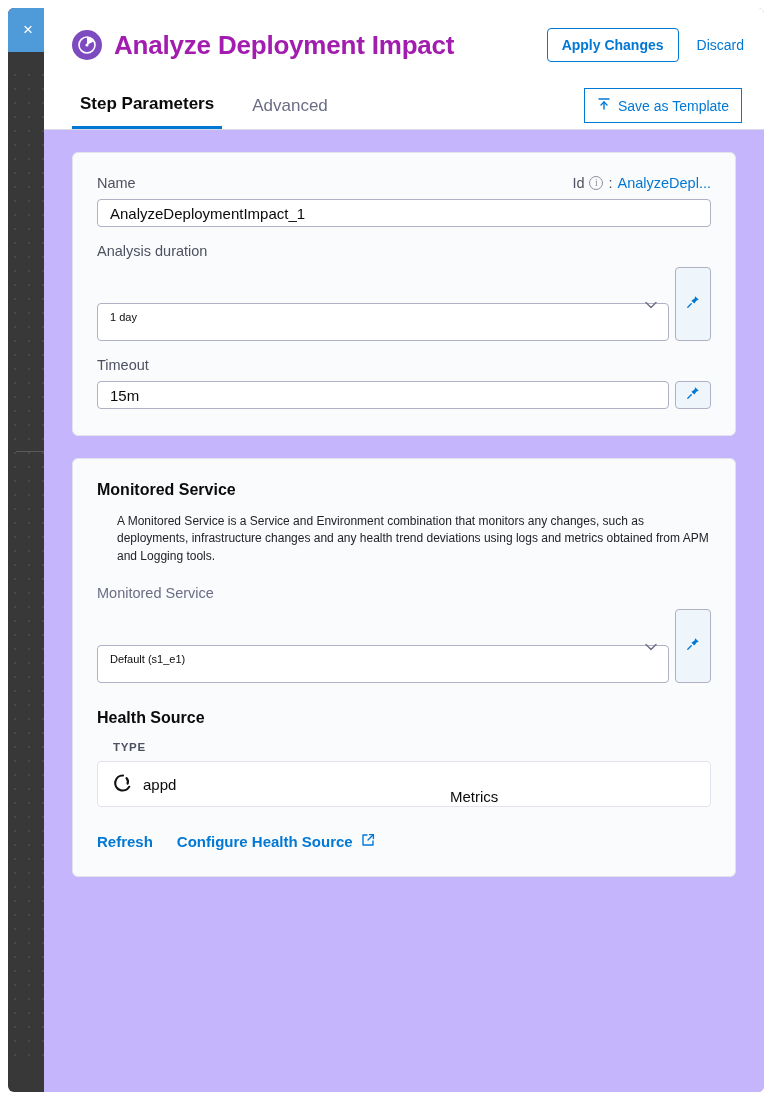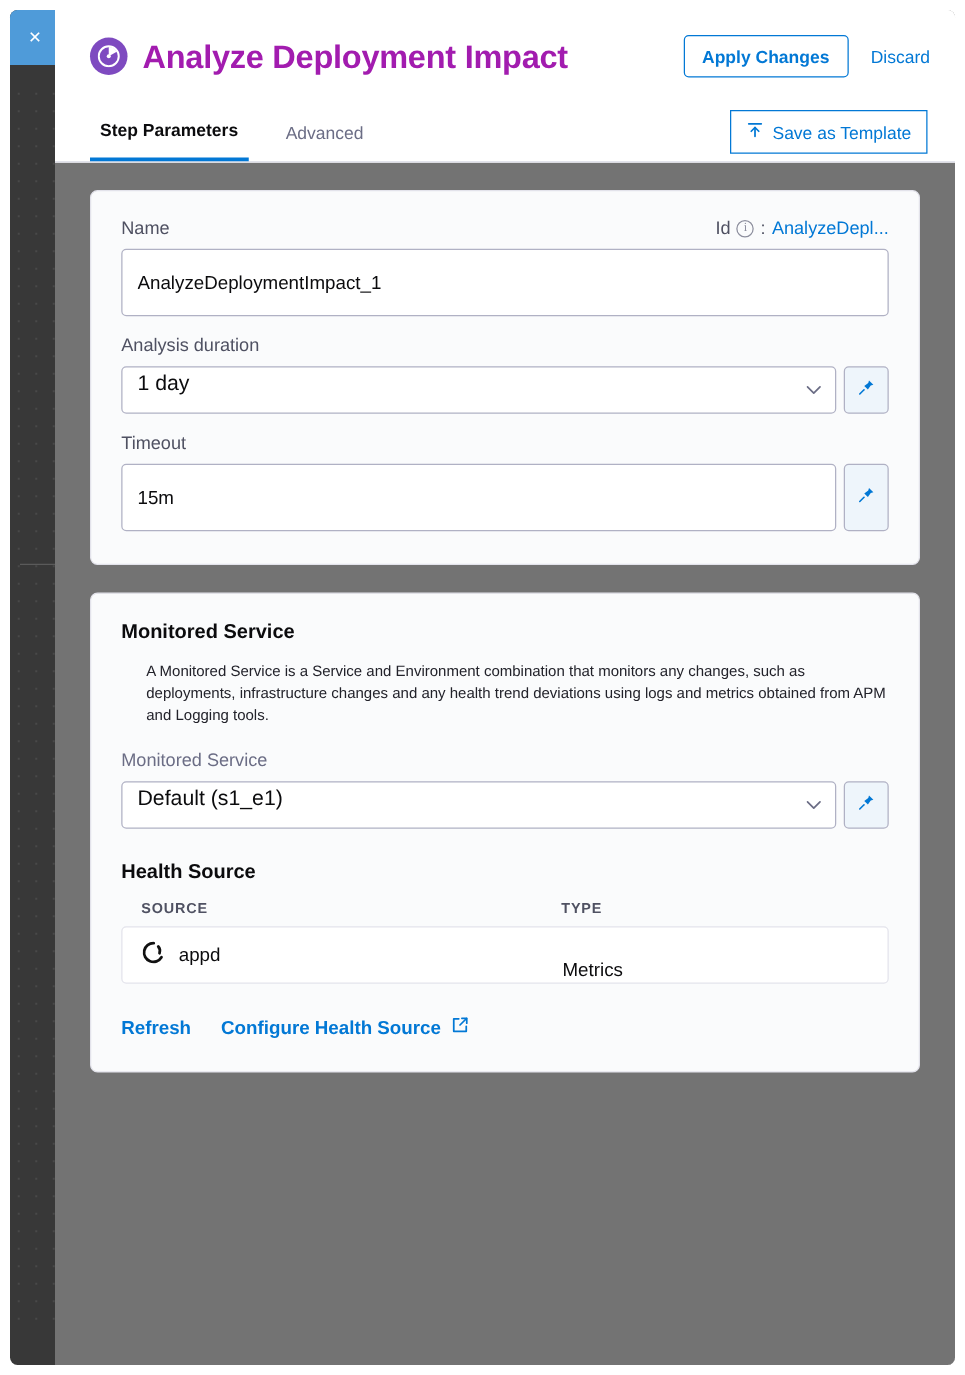--- a/index.html
+++ b/index.html
@@ -120,21 +120,21 @@
     border-bottom: 1px solid #d9dae5;
     display: flex;
     align-items: stretch;
     padding: 0 22px 0 28px;
     position: relative;
     background: #ffffff;
   }
   .tab {
     display: flex;
     align-items: center;
-    font-size: 14px;
+    font-size: 17px;
     color: #6b6d85;
     padding: 0 8px;
     margin-right: 22px;
     cursor: pointer;
     position: relative;
   }
   .tab.active {
     color: #0b0b0d;
     font-weight: bold;
     border-bottom: 3px solid #0278d5;
@@ -149,21 +149,21 @@
     font-size: 14px;
     padding: 8px 12px;
     display: flex;
     align-items: center;
     gap: 7px;
     cursor: pointer;
     white-space: nowrap;
   }
   .drawer-body {
     flex: 1 1 auto;
-    background: #737373;
+    background: #c4b5fd;
     padding: 22px 28px 0 28px;
     overflow: hidden;
   }
   .card {
     background: #fafbfc;
     border: 1px solid #e3e3eb;
     border-radius: 6px;
     padding: 22px 24px 26px 24px;
     margin-bottom: 22px;
   }
@@ -192,21 +192,21 @@
     color: #8d8f9e;
     font-size: 10px;
     align-items: center;
     justify-content: center;
     line-height: 1;
     font-family: "Liberation Serif", serif;
   }
   .id-value { color: #0278d5; }
   .text-input {
     width: 100%;
-    height: 54px;
+    height: 28px;
     border: 1px solid #b0b1c4;
     border-radius: 4px;
     background: #ffffff;
     font-size: 15px;
     color: #0b0b0d;
     padding: 0 12px;
     font-family: "Liberation Sans", sans-serif;
   }
   .input-row {
     display: flex;
@@ -216,26 +216,27 @@
   .input-wrap {
     position: relative;
     flex: 1 1 auto;
   }
   .select-input {
     width: 100%;
     height: 38px;
     border: 1px solid #b0b1c4;
     border-radius: 4px;
     background: #ffffff;
-    font-size: 17px;
+    font-size: 11px;
     color: #0b0b0d;
     padding: 0 34px 11px 12px;
     display: flex;
     align-items: center;
     cursor: pointer;
+    margin-top: 36px;
   }
   .chevron {
     position: absolute;
     right: 12px; top: 50%;
     transform: translateY(-50%);
     pointer-events: none;
   }
   .pin-btn {
     flex: 0 0 36px;
     width: 36px;
@@ -456,21 +457,20 @@
                   <path d="M9.2 1.3 L12.7 4.8 L10.6 5.4 L8.3 8.6 L5.4 5.7 L8.6 3.4 Z" fill="#0278d5"></path>
                   <path d="M5.2 8.8 L1.8 12.2" stroke="#0278d5" stroke-width="1.3" stroke-linecap="round"></path>
                 </svg>
             </span>
           </div>
         </div>
 
         <div class="health-title">Health Source</div>
 
         <div class="hs-head">
-          <span class="hs-col-source">SOURCE</span>
           <span class="hs-col-type">TYPE</span>
         </div>
 
         <div class="hs-row">
           <span class="hs-source-cell">
             <span>
               <svg width="18" height="18" viewBox="0 0 18 18">
                 <path d="M9 1.5 A7.5 7.5 0 1 0 15.2 12.8" fill="none" stroke="#111111" stroke-width="2.2" stroke-linecap="round"></path>
                 <path d="M12.6 4.2 A5.4 5.4 0 0 1 13.6 9.6" fill="none" stroke="#111111" stroke-width="2.2" stroke-linecap="round"></path>
               </svg>

